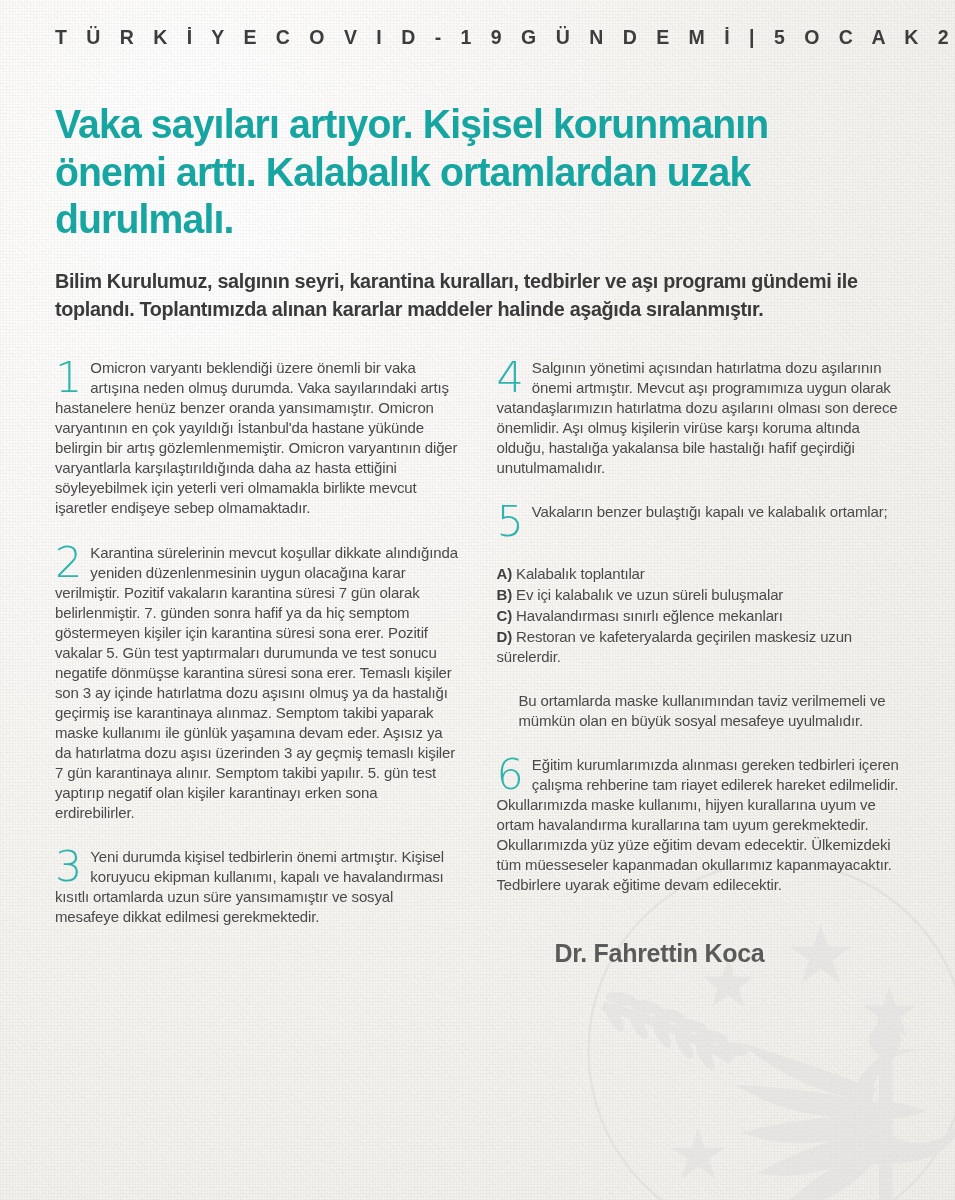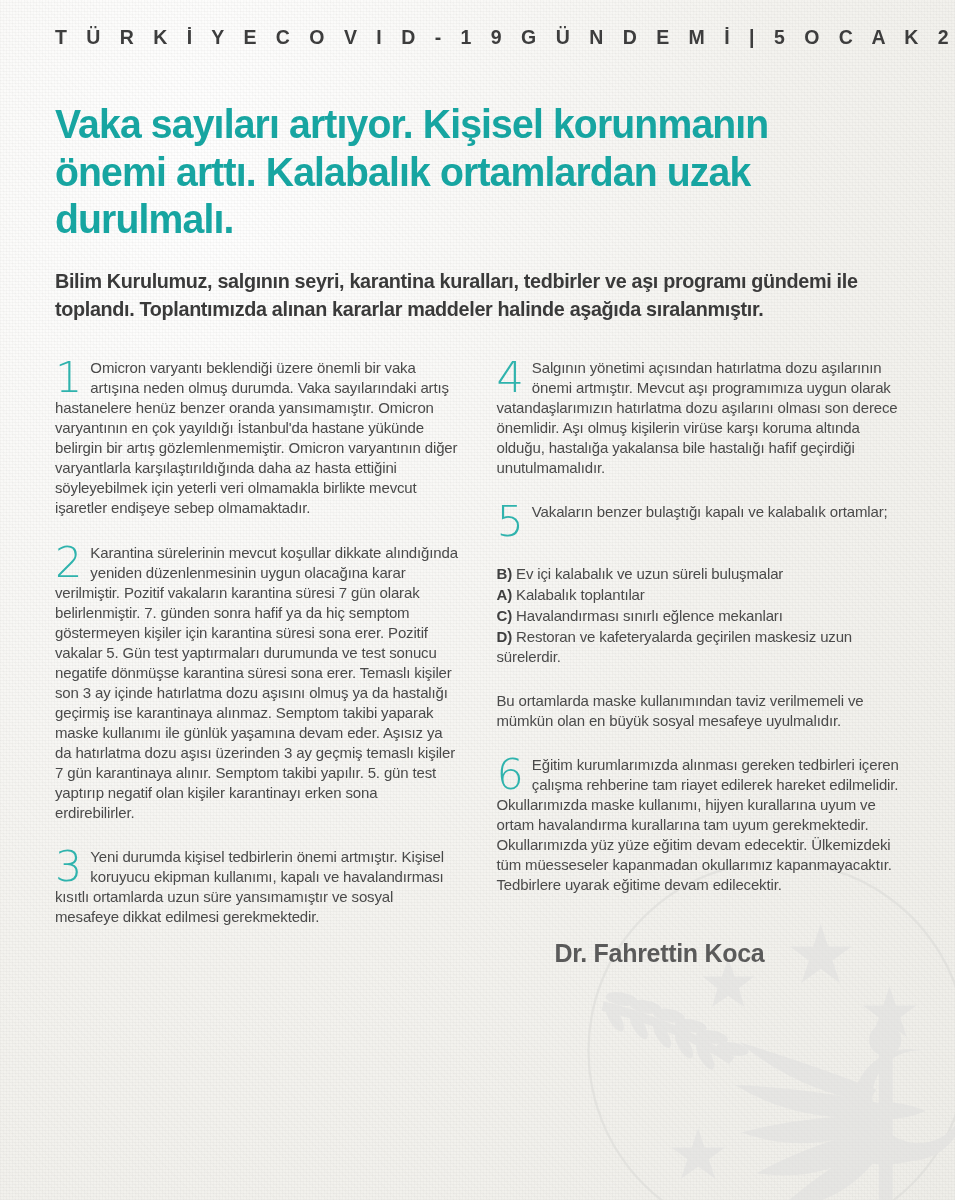--- a/index.html
+++ b/index.html
@@ -119,21 +119,21 @@
 
   .item-body,
   .plain-para,
   .letter-list li {
     font-size: 15px;
     line-height: 1.335;
     color: #4a4a4a;
     letter-spacing: -0.15px;
   }
 
-  .plain-para { margin-bottom: 24px; }
+  .plain-para { margin-bottom: 24px; margin-left: 22px; }
   .plain-para:last-child { margin-bottom: 0; }
 
   .letter-list {
     list-style: none;
     margin-bottom: 24px;
   }
   .letter-list li { margin-bottom: 1px; }
   .letter-list .ltr { font-weight: bold; color: #3f3f3f; }
 
   
@@ -242,26 +242,26 @@
       </div>
 
       <div class="item">
         <span class="item-num">5</span>
         <div class="item-body">Vakaların benzer bulaştığı kapalı ve kalabalık ortamlar;</div>
         <div class="clear"></div>
       </div>
 
       <ul class="letter-list">
         <li>
+          <span class="ltr">A)</span>
+          <span>Kalabalık toplantılar</span>
+        </li>
+        <li>
           <span class="ltr">B)</span>
           <span>Ev içi kalabalık ve uzun süreli buluşmalar</span>
-        </li>
-        <li>
-          <span class="ltr">A)</span>
-          <span>Kalabalık toplantılar</span>
         </li>
         <li>
           <span class="ltr">C)</span>
           <span>Havalandırması sınırlı eğlence mekanları</span>
         </li>
         <li>
           <span class="ltr">D)</span>
           <span>Restoran ve kafeteryalarda geçirilen maskesiz uzun sürelerdir.</span>
         </li>
       </ul>

